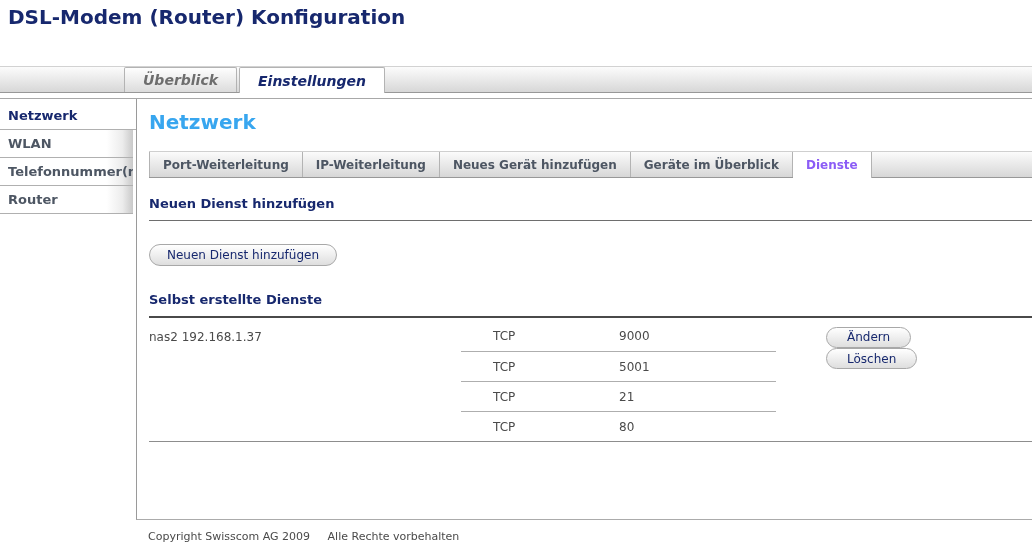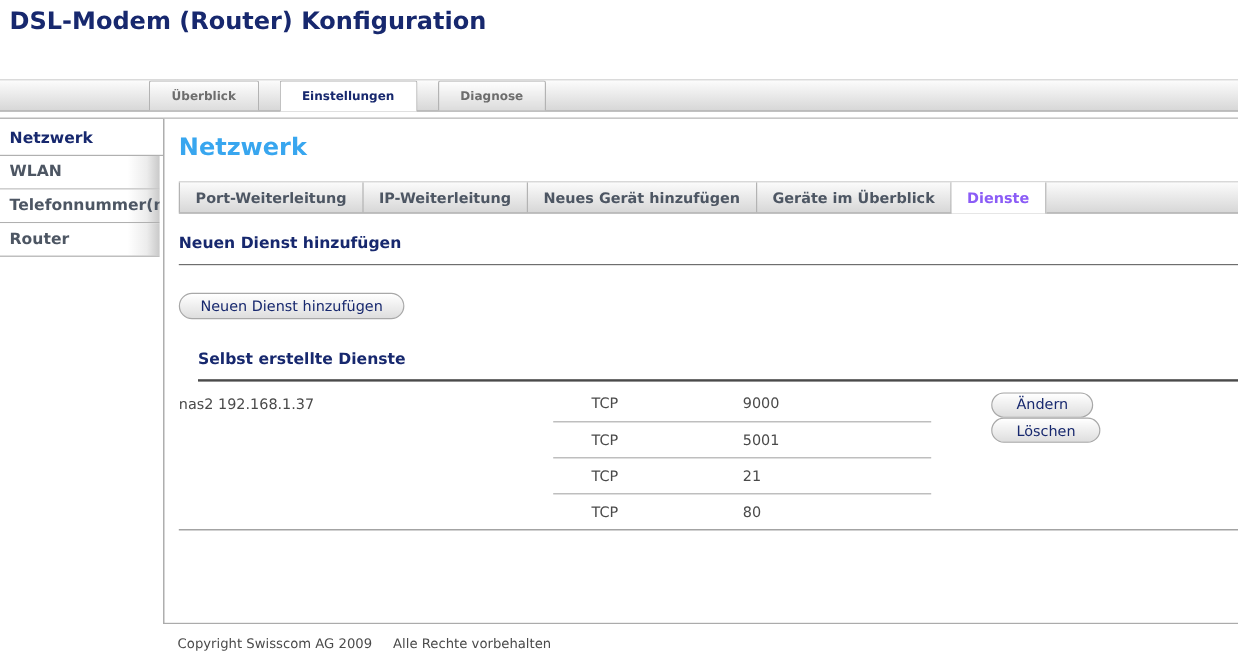--- a/index.html
+++ b/index.html
@@ -15,25 +15,25 @@
   }
   
   .main-tabbar{
     position:absolute;left:0;top:66px;width:1032px;height:25px;
     background:linear-gradient(#fcfcfc,#d7d7d7);
     border-top:1px solid #d2d2d2;border-bottom:1px solid #989898;
     box-sizing:content-box;
   }
   .main-tabs{position:absolute;left:124px;top:0;height:25px;display:flex;align-items:flex-start;}
   .main-tabs .tab{
-    box-sizing:border-box;height:25px;padding:0 18px;margin-right:17px;
+    box-sizing:border-box;height:25px;padding:0 18px;margin-right:2px;
     display:flex;align-items:center;justify-content:center;
     background:linear-gradient(#fefefe,#dcdcdc);
     border:1px solid #b3b3b3;border-bottom:none;border-radius:2px 2px 0 0;
-    font-size:10px;font-weight:bold;color:#6d6d6d;cursor:pointer;white-space:nowrap;
+    font-size:14px;font-weight:bold;color:#6d6d6d;cursor:pointer;white-space:nowrap;font-style:italic;
   }
   .main-tabs .tab.active{
     height:26px;background:#fff;color:#17286e;position:relative;z-index:2;
   }
   
   .top-rule{position:absolute;left:0;top:98px;width:1032px;border-top:1px solid #a8a8a8;}
   
   .sidebar{position:absolute;left:0;top:99px;width:136px;padding-top:3px;}
   .side-item{
     box-sizing:border-box;width:133px;height:28px;line-height:27px;
@@ -77,21 +77,21 @@
   .pill-btn{
     box-sizing:border-box;height:22px;padding:0 17px;
     border:1px solid #a8a8a8;border-radius:11px;
     background:linear-gradient(#ffffff,#dedede);
     font-family:inherit;font-size:12px;color:#17286e;cursor:pointer;white-space:nowrap;
   }
   .add-btn{position:absolute;left:12px;top:145px;}
   .section-title-2{
     position:absolute;left:12px;right:0;top:193px;
     font-size:13px;font-weight:bold;color:#17286e;
-    padding-bottom:9px;border-bottom:2px solid #4a4a4a;margin-left:16px;
+    padding-bottom:9px;border-bottom:2px solid #4a4a4a;
   }
   
   .svc-table{position:absolute;left:12px;right:0;top:222px;}
   .thead{
     display:flex;height:30px;align-items:center;
     border-bottom:1px solid #9b9b9b;
     font-size:12px;font-weight:bold;color:#3f4c59;
   }
   .th-name{width:289px;}
   .th-proto{width:126px;}
@@ -112,21 +112,20 @@
 </style>
 </head>
 <body>
 
 <div class="page-title">DSL-Modem (Router) Konfiguration</div>
 
 <div class="main-tabbar">
   <div class="main-tabs" id="main-tabs">
       <div class="tab">Überblick</div>
       <div class="tab active">Einstellungen</div>
-      <div class="tab">Diagnose</div>
     </div>
 </div>
 
 <div class="top-rule"></div>
 
 <div class="sidebar" id="sidebar">
     <div class="side-item active">Netzwerk</div>
     <div class="side-item">WLAN</div>
     <div class="side-item">Telefonnummer(n)</div>
     <div class="side-item">Router</div>

